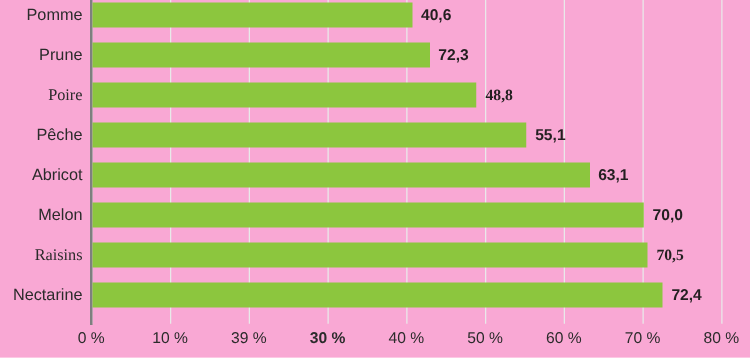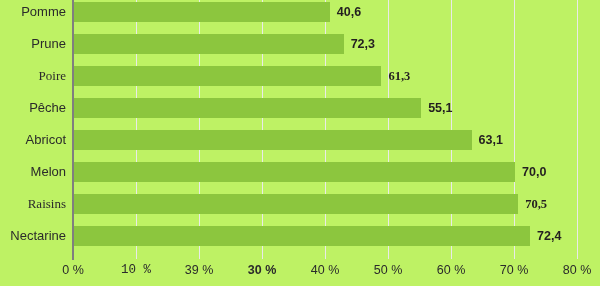--- a/index.html
+++ b/index.html
@@ -11,21 +11,21 @@
     width: 600px;
     height: 286px;
     overflow: hidden;
     font-family: "Liberation Sans", sans-serif;
   }
 
   #chart-root {
     position: relative;
     width: 600px;
     height: 286px;
-    background: #bef264;
+    background: #f9a8d4;
   }
 
   
   
   .plot-area {
     position: absolute;
     left: 73px;
     top: 0px;
     width: 504px;   
     height: 259px;
@@ -134,21 +134,21 @@
         <div class="bar-value" style="left: 336.78px;">40,6</div>
       </div>
       <div class="row" style="top: 32px;">
         <div class="cat-label">Prune</div>
         <div class="bar" style="width: 269.64px; background: rgb(140, 198, 62);"></div>
         <div class="bar-value" style="left: 350.64px;">72,3</div>
       </div>
       <div class="row" style="top: 64px; font-family: Liberation Serif, serif;">
         <div class="cat-label">Poire</div>
         <div class="bar" style="width: 307.44px; background: rgb(140, 198, 62);"></div>
-        <div class="bar-value" style="left: 388.44px;">61,3</div>
+        <div class="bar-value" style="left: 388.44px;">48,8</div>
       </div>
       <div class="row" style="top: 96px;">
         <div class="cat-label">Pêche</div>
         <div class="bar" style="width: 347.13px; background: rgb(140, 198, 62);"></div>
         <div class="bar-value" style="left: 428.13px;">55,1</div>
       </div>
       <div class="row" style="top: 128px;">
         <div class="cat-label">Abricot</div>
         <div class="bar" style="width: 397.53px; background: rgb(140, 198, 62);"></div>
         <div class="bar-value" style="left: 478.53px;">63,1</div>
@@ -165,21 +165,21 @@
       </div>
       <div class="row" style="top: 224px;">
         <div class="cat-label">Nectarine</div>
         <div class="bar" style="width: 456.12px; background: rgb(140, 198, 62);"></div>
         <div class="bar-value" style="left: 537.12px;">72,4</div>
       </div>
     </div>
 
   <div class="x-axis-labels" id="xaxis">
       <div class="x-tick" style="left: 73px;">0 %</div>
-      <div class="x-tick" style="left: 136px; font-family: Liberation Mono, monospace;">10 %</div>
+      <div class="x-tick" style="left: 136px;">10 %</div>
       <div class="x-tick" style="left: 199px;">39 %</div>
       <div class="x-tick" style="left: 262px; font-weight: bold;">30 %</div>
       <div class="x-tick" style="left: 325px;">40 %</div>
       <div class="x-tick" style="left: 388px;">50 %</div>
       <div class="x-tick" style="left: 451px;">60 %</div>
       <div class="x-tick" style="left: 514px;">70 %</div>
       <div class="x-tick" style="left: 577px;">80 %</div>
     </div>
 
 </div>

